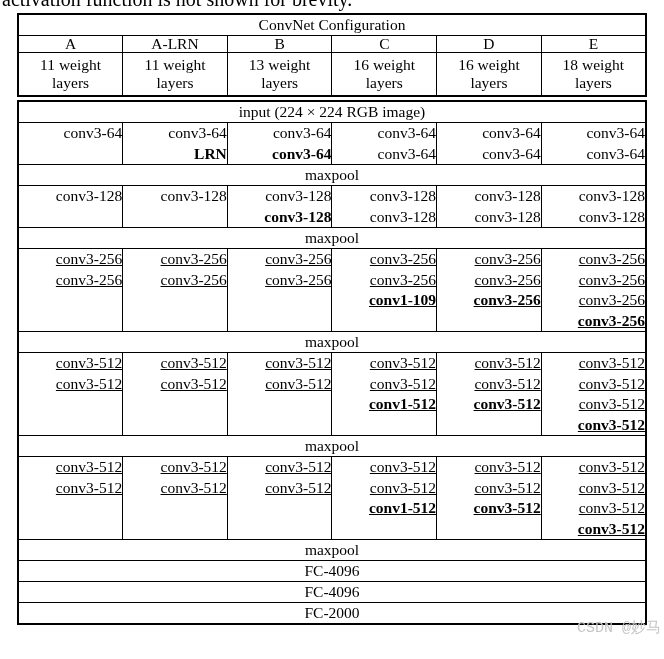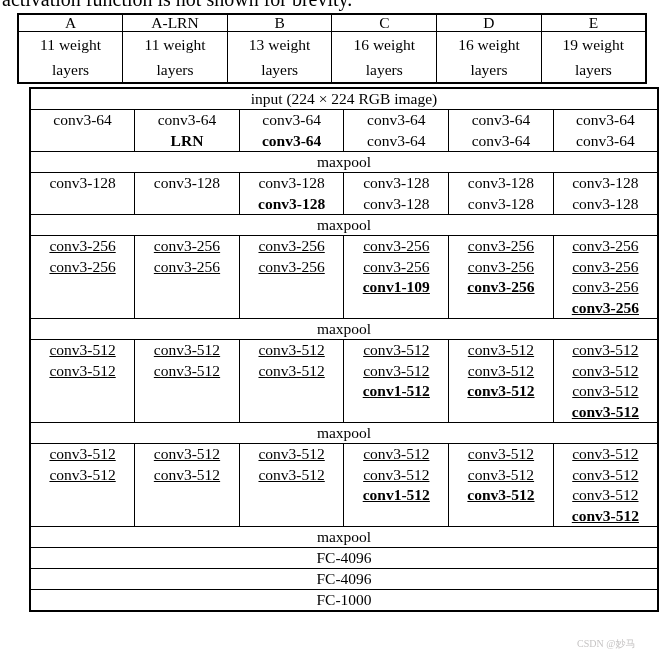--- a/index.html
+++ b/index.html
@@ -34,66 +34,69 @@
     width: 630px;
     border: 2px solid #000;
     font-size: 15.5px;
   }
   table.tbl td {
     border: 1px solid #000;
     text-align: center;
     padding: 0;
     overflow: hidden;
   }
-  table.main { margin-top: 3px; margin-left: 12px; }
+  table.main { margin-top: 3px; }
   tr.title-row td { height: 20px; line-height: 20px; }
   tr.cfg-row td { height: 16px; line-height: 16px; }
-  tr.depth-row td { height: 42px; vertical-align: middle; line-height: 25px; padding: 0 6px; }
+  tr.depth-row td { height: 42px; vertical-align: middle; line-height: 18px; padding: 0 6px; }
   tr.span-row td { height: 20px; line-height: 20px; }
-  tr.blk-row td { vertical-align: top; }
+  tr.blk-row td { vertical-align: top; text-align: right; }
   tr.blk-row td > div { line-height: 20.5px; height: 20.5px; }
   tr.blk2 td { height: 41px; }
   tr.blk4 td { height: 82px; text-decoration: underline; }
   .bold { font-weight: bold; }
   .watermark {
     position: absolute;
     left: 577px;
-    top: 637px;
-    font-family: Liberation Serif, serif;
-    font-size: 10px;
+    top: 618px;
+    font-family: Liberation Mono, monospace;
+    font-size: 15px;
     color: #c6c4c4;
     white-space: nowrap;
   }
 </style>
 </head>
 <body>
 
 <div class="page">
 
   <div class="caption-clip">activation function is not shown for brevity.</div>
 
   <div class="tables">
 
     <table class="tbl top">
       <tbody>
+          <tr class="title-row">
+        <td colspan="6">ConvNet Configuration</td>
+      </tr>
       <tr class="cfg-row">
         <td>A</td>
         <td>A-LRN</td>
         <td>B</td>
         <td>C</td>
         <td>D</td>
         <td>E</td>
       </tr>
       <tr class="depth-row">
         <td>11 weight layers</td>
         <td>11 weight layers</td>
         <td>13 weight layers</td>
         <td>16 weight layers</td>
         <td>16 weight layers</td>
-        <td>19 weight layers</td>
+        <td>18 weight layers</td>
       </tr>
     </tbody>
       </table>
 
     <table class="tbl main">
       <tbody>
           <tr class="span-row">
         <td colspan="6">input (224 × 224 RGB image)</td>
       </tr>
 
@@ -261,20 +264,20 @@
         <td colspan="6">maxpool</td>
       </tr>
 
       <tr class="span-row">
         <td colspan="6">FC-4096</td>
       </tr>
       <tr class="span-row">
         <td colspan="6">FC-4096</td>
       </tr>
       <tr class="span-row">
-        <td colspan="6">FC-1000</td>
+        <td colspan="6">FC-2000</td>
       </tr>
     </tbody>
       </table>
   </div>
 
   <div class="watermark">CSDN @妙马</div>
 </div>
 
 </body></html>

